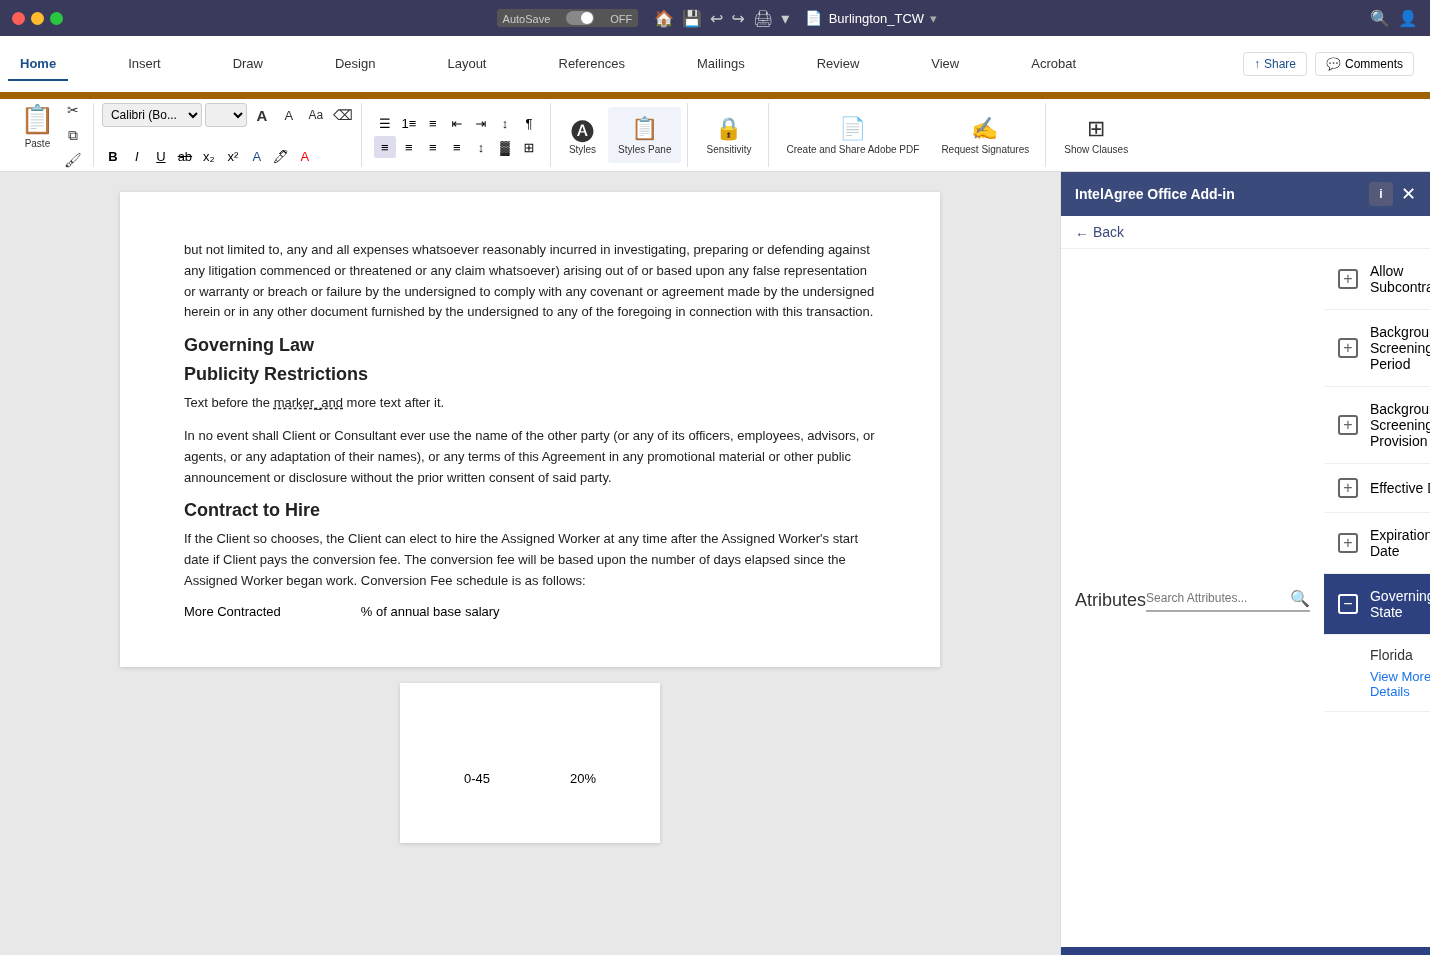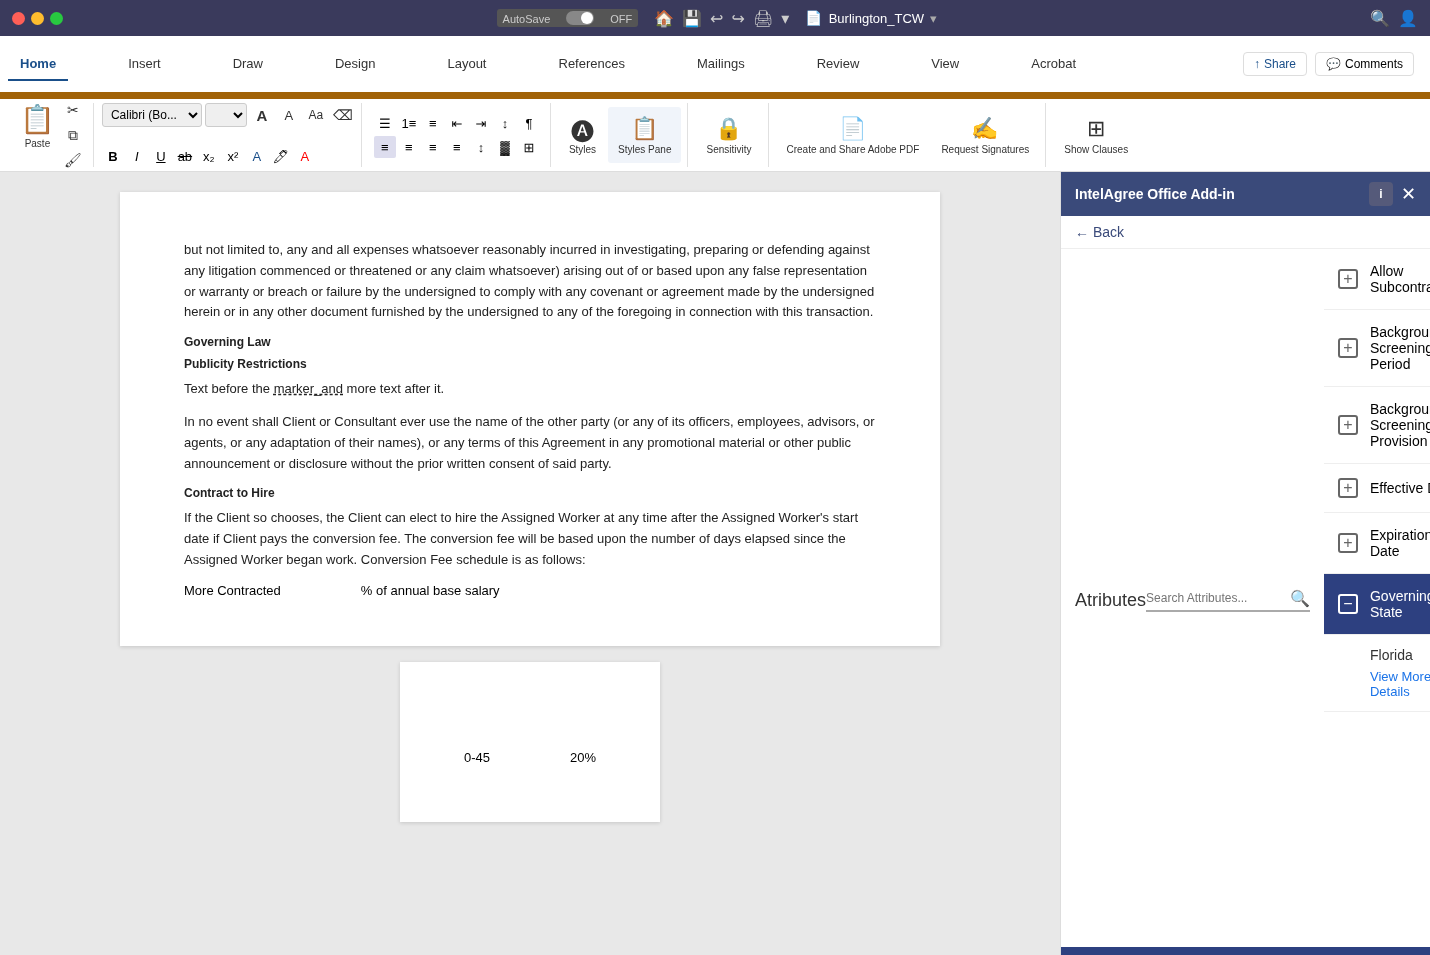--- a/index.html
+++ b/index.html
@@ -209,21 +209,21 @@
     }
     .doc-page {
       background: #fff;
       max-width: 820px;
       margin: 0 auto;
       padding: 48px 64px;
       box-shadow: 0 1px 4px rgba(0,0,0,0.15);
       min-height: 400px;
     }
     .doc-text { font-size: 13px; line-height: 1.6; color: #222; margin-bottom: 12px; }
-    .doc-heading { font-size: 12px; font-weight: bold; color: #222; margin-bottom: 8px; }
+    .doc-heading { font-size: 18px; font-weight: bold; color: #222; margin-bottom: 8px; }
     .highlight { background: #c8d8f0; }
     .underline-dashed { text-decoration: underline; text-decoration-style: dashed; }
     .doc-table-row { display: flex; gap: 80px; font-size: 13px; margin-top: 8px; }
 
     
     .right-panel {
       width: 370px;
       background: #fff;
       border-left: 1px solid #ddd;
       display: flex;

